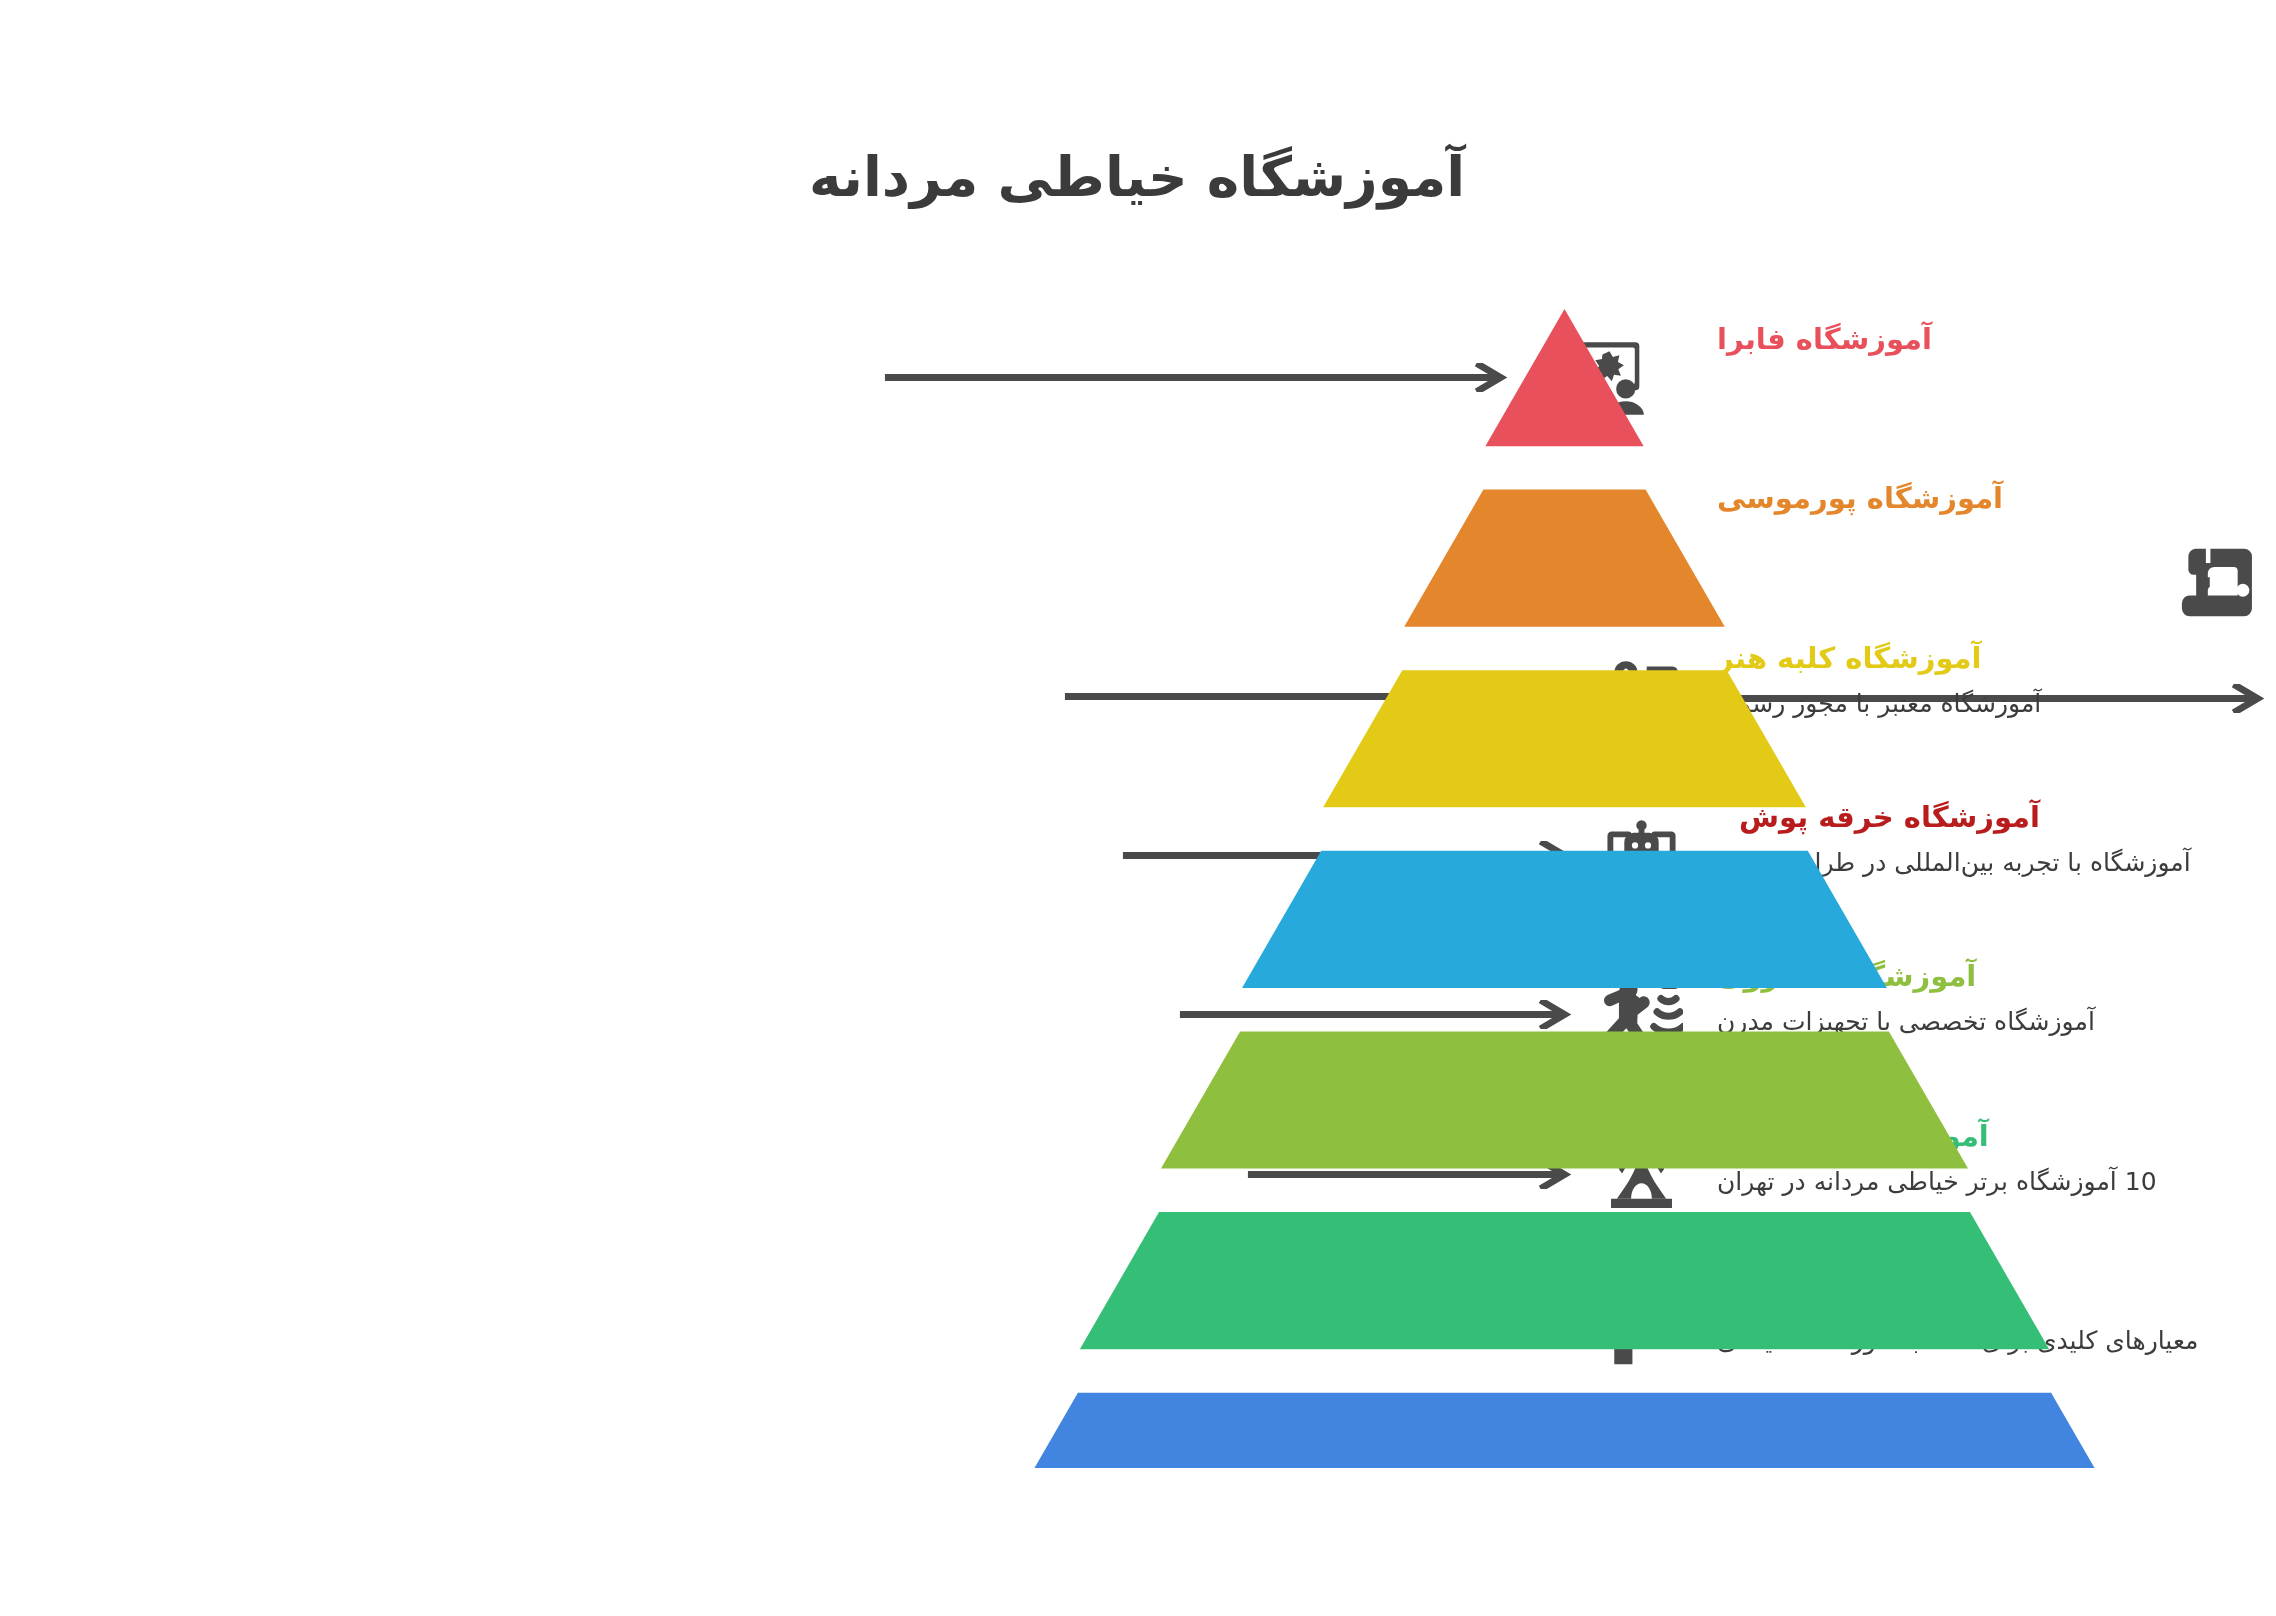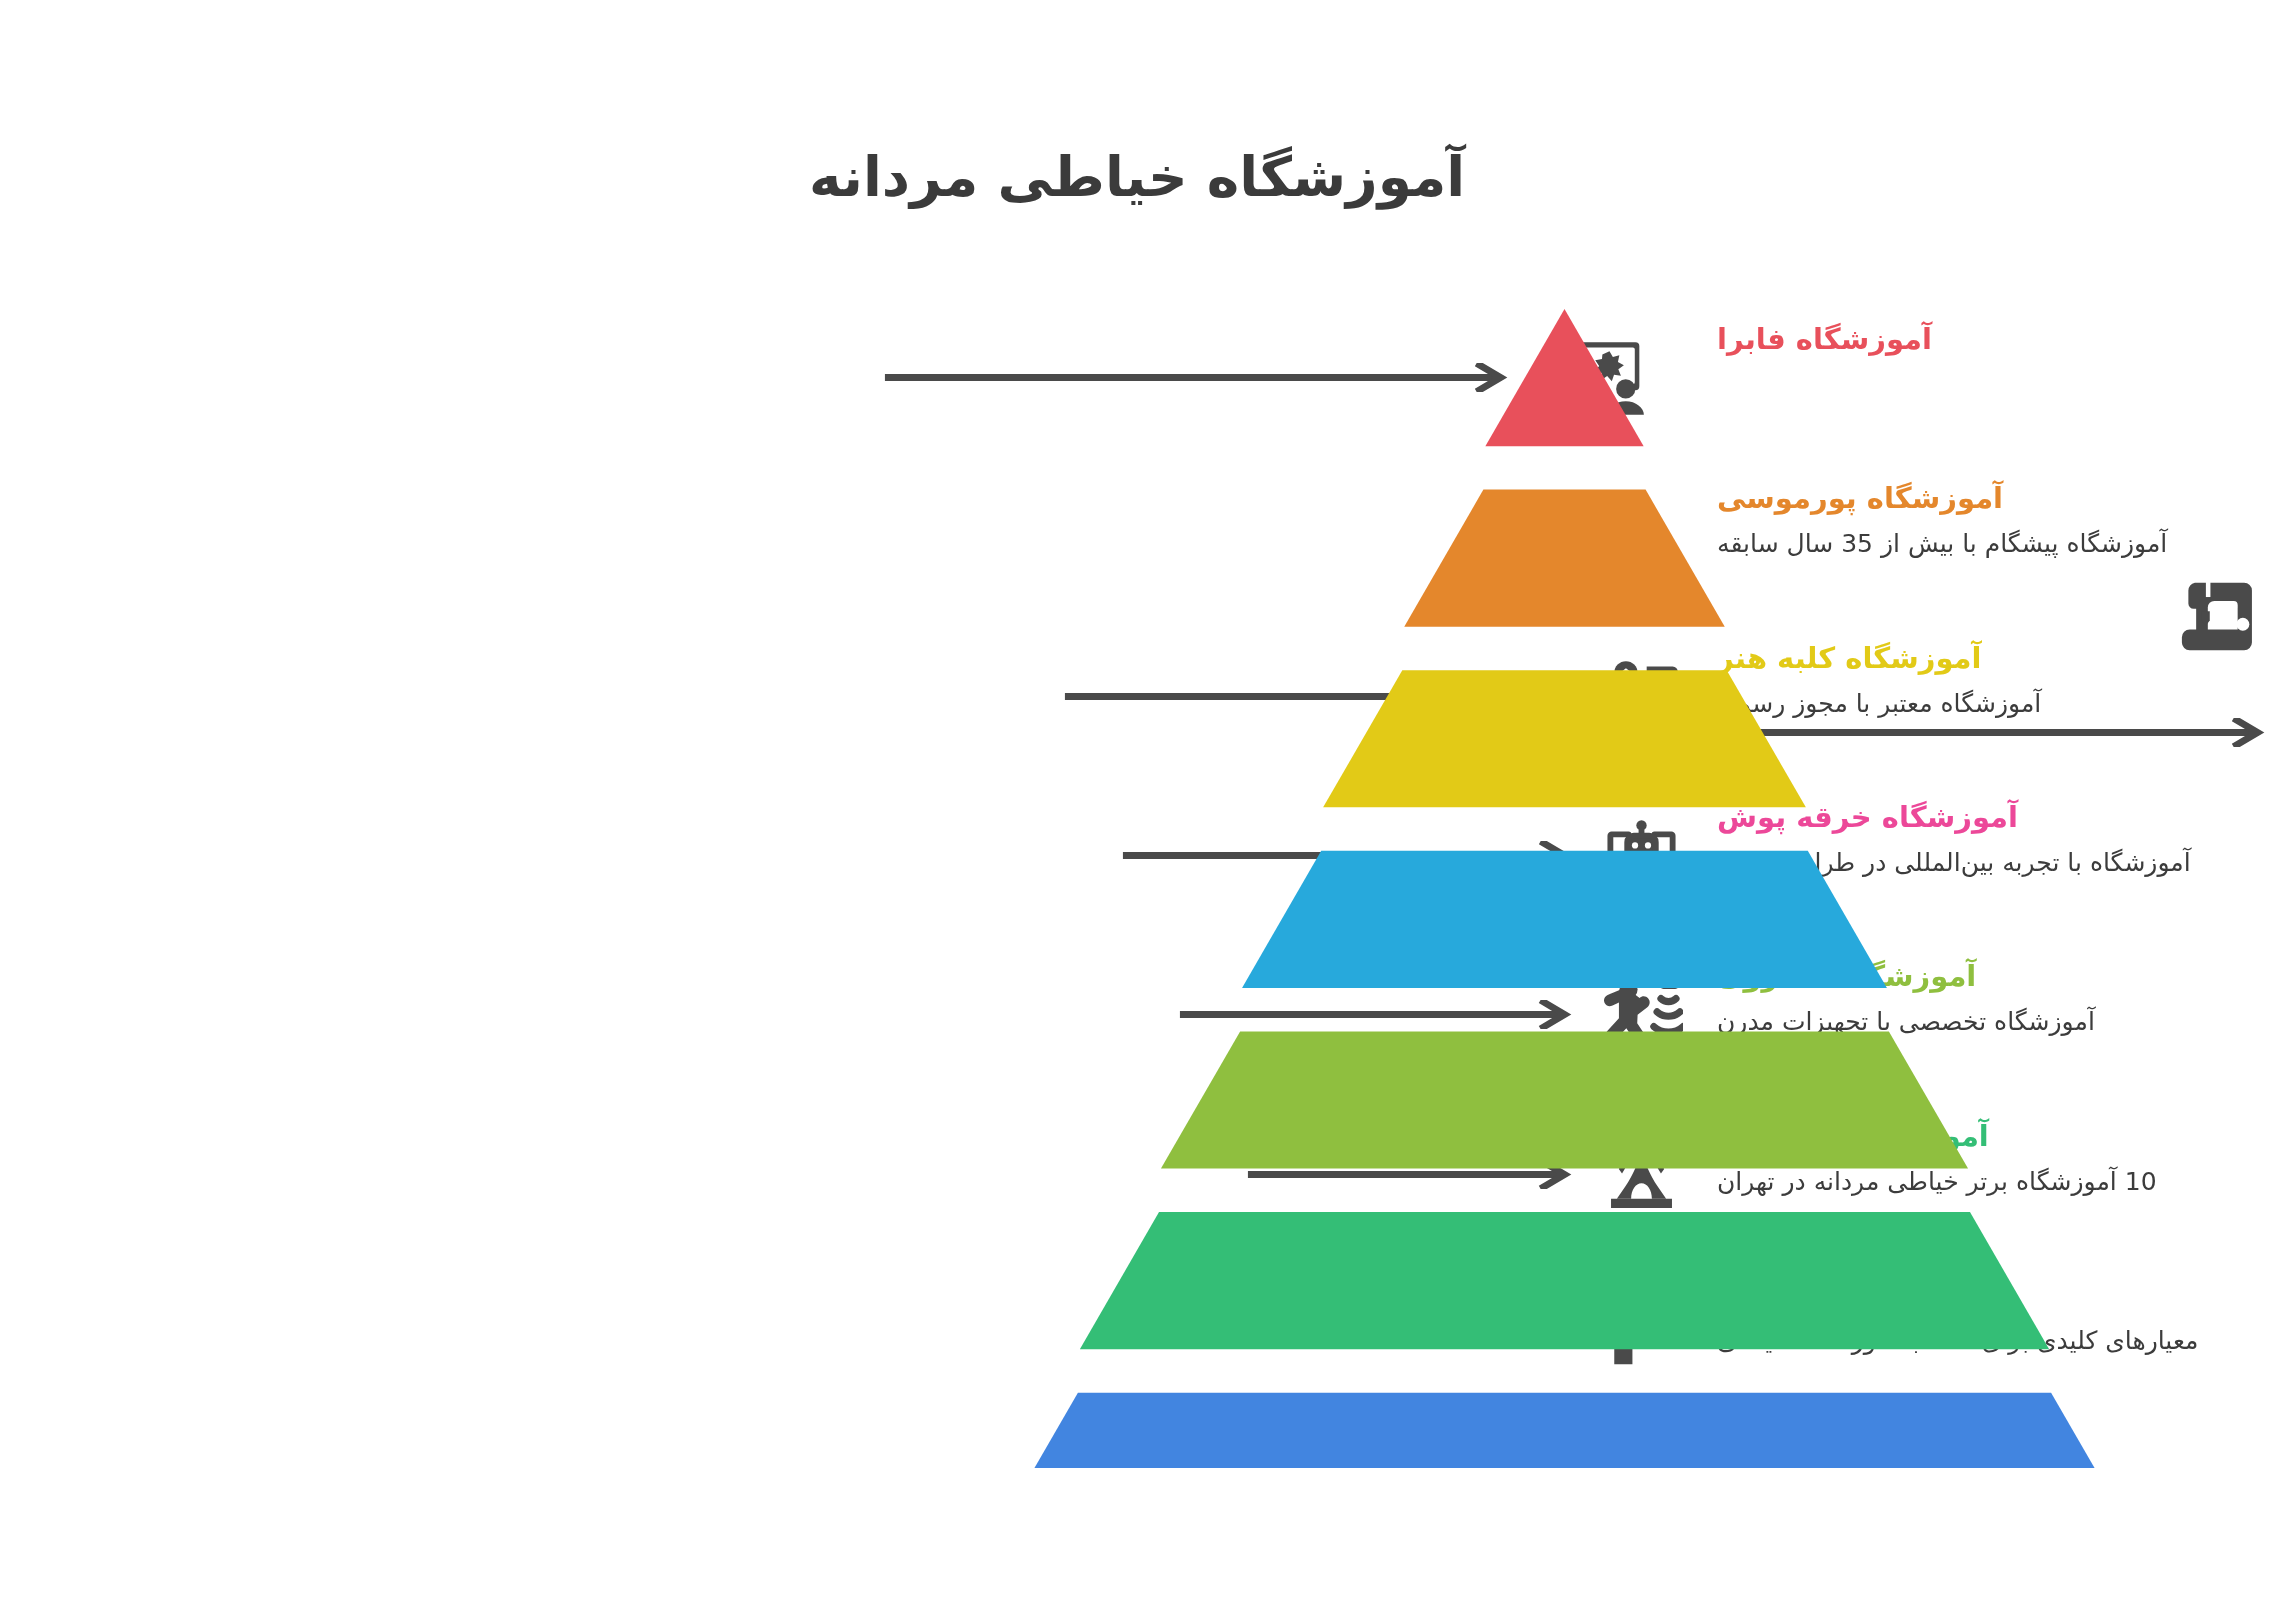--- a/index.html
+++ b/index.html
@@ -133,21 +133,20 @@
         <svg width="637" height="29" viewBox="0 0 660 30">
           <line x1="2" y1="15" x2="636" y2="15" stroke="#4a4a4a" stroke-width="7"></line>
           <polyline points="618,2 640,15 618,28" fill="none" stroke="#4a4a4a" stroke-width="7" stroke-linecap="square" stroke-linejoin="miter"></polyline>
         </svg>
       </div>
     </div>
 
     <div class="row" style="top:159px;flex-direction:column;">
       <div class="text-block">
         <div class="row-title" style="color:#e4872c;">آموزشگاه پورموسی</div>
-        <div class="row-desc">آموزشگاه پیشگام با بیش از 35 سال سابقه</div>
       </div>
       <div class="icon-cell">
         <svg width="83" height="83" viewBox="0 0 64 64" fill="#4a4a4a">
           <path d="M13 6h38a6 6 0 0 1 6 6v40a6 6 0 0 1-6 6H9a6 6 0 0 1-6-6v-4a6 6 0 0 1 6-6h5V26h-2a4 4 0 0 1-4-4V12a6 6 0 0 1 5-6z"></path>
           <path d="M21.5 4h3.5v13h-3.5z" fill="#ffffff"></path>
           <path d="M28 20h15a3 3 0 0 1 3 3v19H23V25a5 5 0 0 1 5-5z" fill="#ffffff"></path>
           <path d="M18.5 28h6v7l-3 4-3-3z" fill="#4a4a4a"></path>
           <circle cx="50" cy="38" r="5" fill="#ffffff"></circle>
         </svg>
       </div>
@@ -177,21 +176,21 @@
       <div class="arrow-cell" style="width:521px;">
         <svg width="521" height="29" viewBox="0 0 540 30">
           <line x1="2" y1="15" x2="516" y2="15" stroke="#4a4a4a" stroke-width="7"></line>
           <polyline points="498,2 520,15 498,28" fill="none" stroke="#4a4a4a" stroke-width="7" stroke-linecap="square" stroke-linejoin="miter"></polyline>
         </svg>
       </div>
     </div>
 
     <div class="row" style="top:478px;">
       <div class="text-block">
-        <div class="row-title" style="color:#ec4899;">آموزشگاه خرقه پوش</div>
+        <div class="row-title" style="color:#b91c1c;margin-left:22px;">آموزشگاه خرقه پوش</div>
         <div class="row-desc">آموزشگاه با تجربه بین‌المللی در طراحی لباس</div>
       </div>
       <div class="icon-cell">
         <svg width="83" height="83" viewBox="0 0 64 64" fill="none" stroke="#4a4a4a" stroke-width="4.5" stroke-linecap="round" stroke-linejoin="round">
           <path d="M22 15H9a1 1 0 0 0-1 1v25a1 1 0 0 0 1 1h7c8 0 14 2 16 5 2-3 8-5 16-5h7a1 1 0 0 0 1-1V16a1 1 0 0 0-1-1H42"></path>
           <path d="M32 42v5"></path>
           <path d="M32 51l-4-4h8z" fill="#4a4a4a" stroke="none"></path>
           <circle cx="32" cy="8" r="4" fill="#4a4a4a" stroke="none"></circle>
           <path d="M32 12v4"></path>
           <rect x="21" y="16" width="22" height="20" rx="5" fill="#4a4a4a" stroke="#4a4a4a"></rect>

